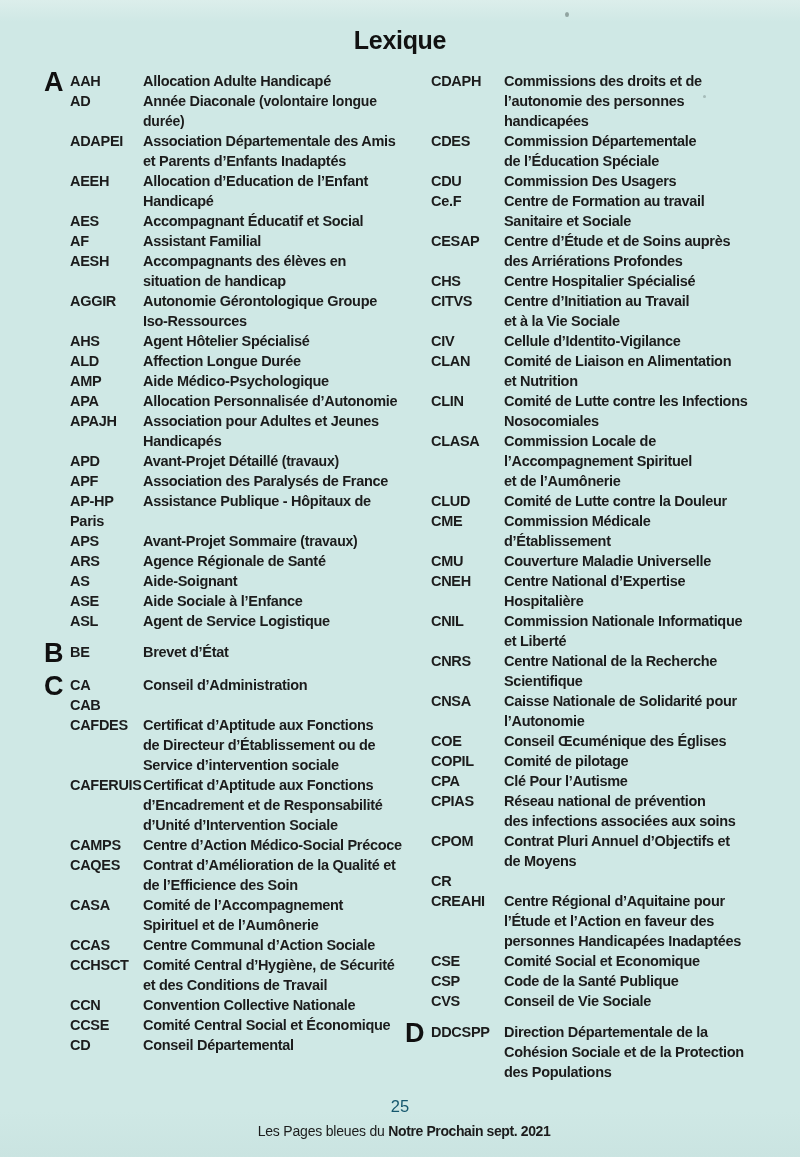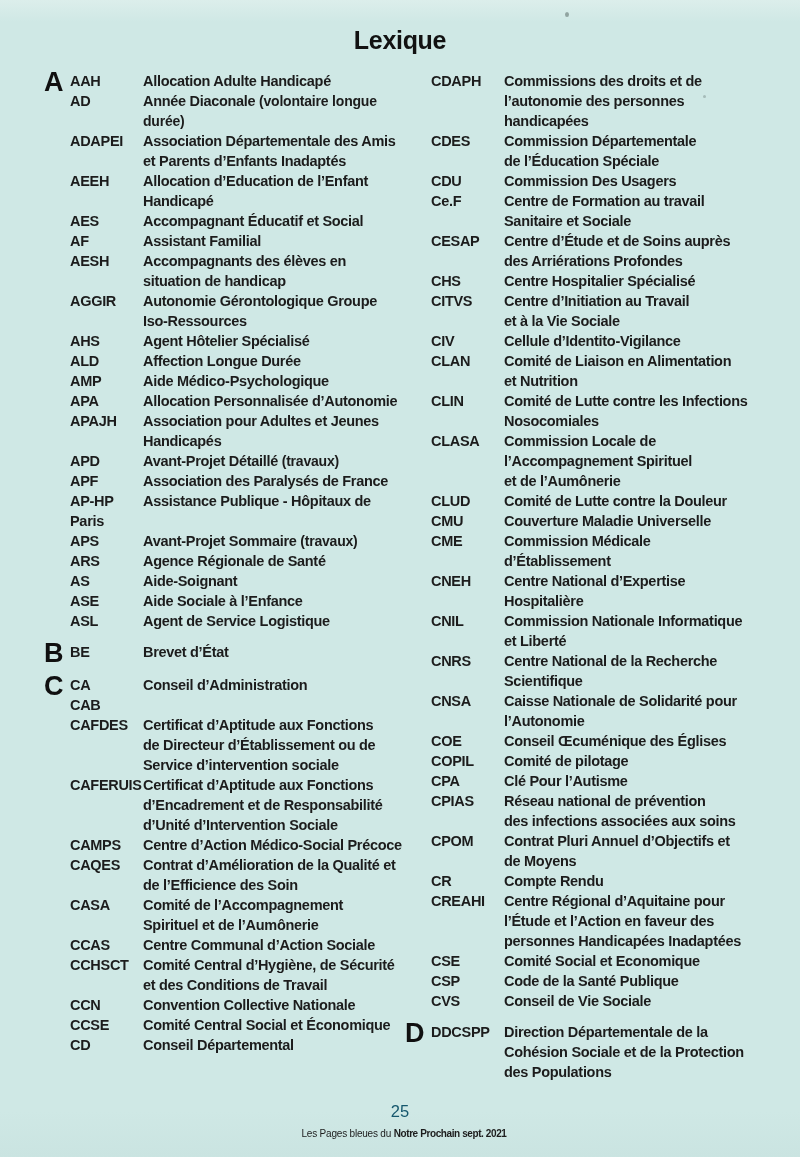--- a/index.html
+++ b/index.html
@@ -71,21 +71,21 @@
     bottom:18px;
     text-align:center;
   }
   .page-number{
     font-size:16.5px;
     font-weight:normal;
     color:#15576d;
     margin-bottom:7px;
   }
   .footer-line{
-    font-size:10px;
+    font-size:14px;
     color:#1c1c1c;
     letter-spacing:-0.2px;
     padding-left:8px;
   }
   .footer-line .bold{font-weight:bold;letter-spacing:-0.4px;}
   
   .speck{position:absolute;background:#5a6a66;border-radius:50%;opacity:.55;}
 </style>
 </head>
 <body>
@@ -365,31 +365,31 @@
 l’Accompagnement Spirituel
 et de l’Aumônerie</span></div>
   </div>
 
   <div class="entry">
     <div class="abbr">CLUD</div>
     <div class="def"><span>Comité de Lutte contre la Douleur</span></div>
   </div>
 
   <div class="entry">
-    <div class="abbr">CMU</div>
-    <div class="def"><span>Couverture Maladie Universelle</span></div>
-  </div>
-
-  <div class="entry">
     <div class="abbr">CME</div>
     <div class="def"><span>Commission Médicale
 d’Établissement</span></div>
   </div>
 
   <div class="entry">
+    <div class="abbr">CMU</div>
+    <div class="def"><span>Couverture Maladie Universelle</span></div>
+  </div>
+
+  <div class="entry">
     <div class="abbr">CNEH</div>
     <div class="def"><span>Centre National d’Expertise
 Hospitalière</span></div>
   </div>
 
   <div class="entry">
     <div class="abbr">CNIL</div>
     <div class="def"><span>Commission Nationale Informatique
 et Liberté</span></div>
   </div>
@@ -428,21 +428,20 @@
   </div>
 
   <div class="entry">
     <div class="abbr">CPOM</div>
     <div class="def"><span>Contrat Pluri Annuel d’Objectifs et
 de Moyens</span></div>
   </div>
 
   <div class="entry">
     <div class="abbr">CR</div>
-    <div class="def"><span>Compte Rendu</span></div>
   </div>
 
   <div class="entry">
     <div class="abbr">CREAHI</div>
     <div class="def"><span>Centre Régional d’Aquitaine pour
 l’Étude et l’Action en faveur des
 personnes Handicapées Inadaptées</span></div>
   </div>
 
   <div class="entry">

